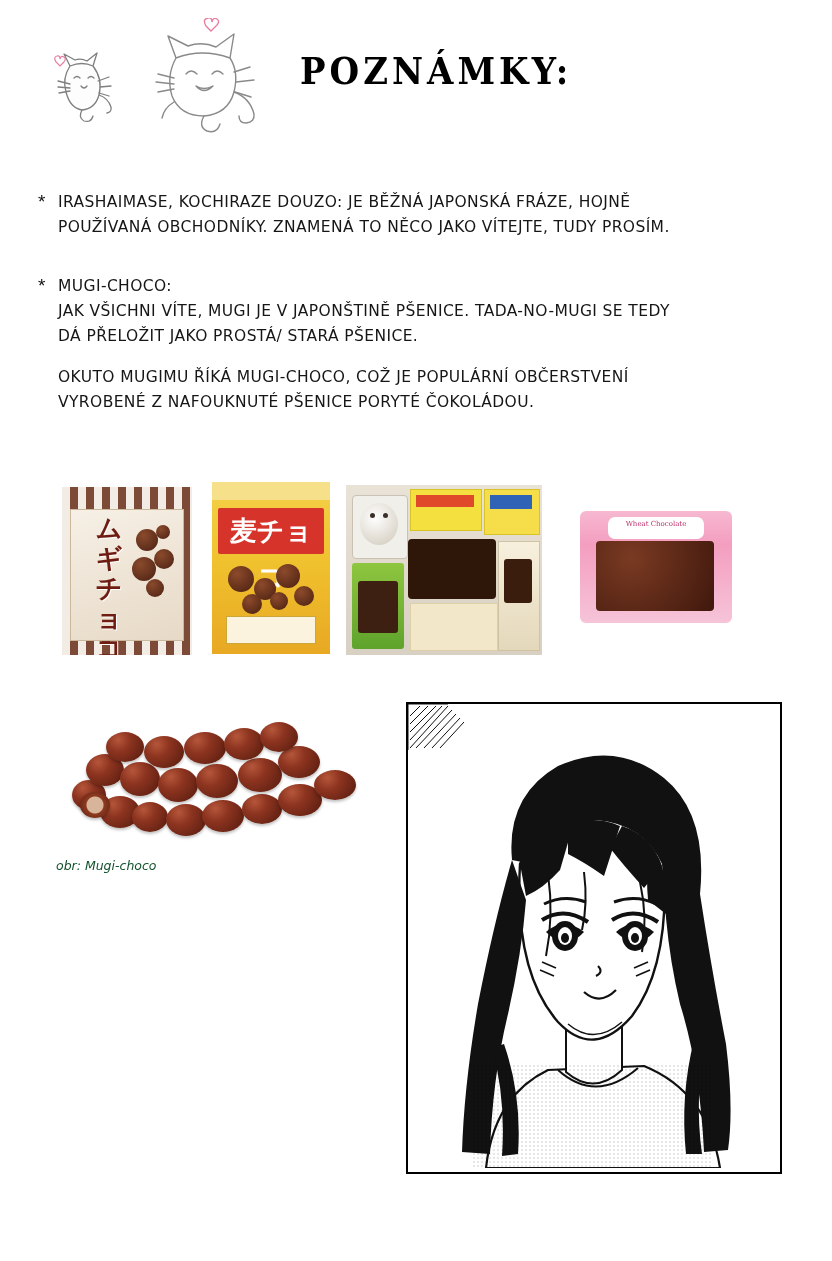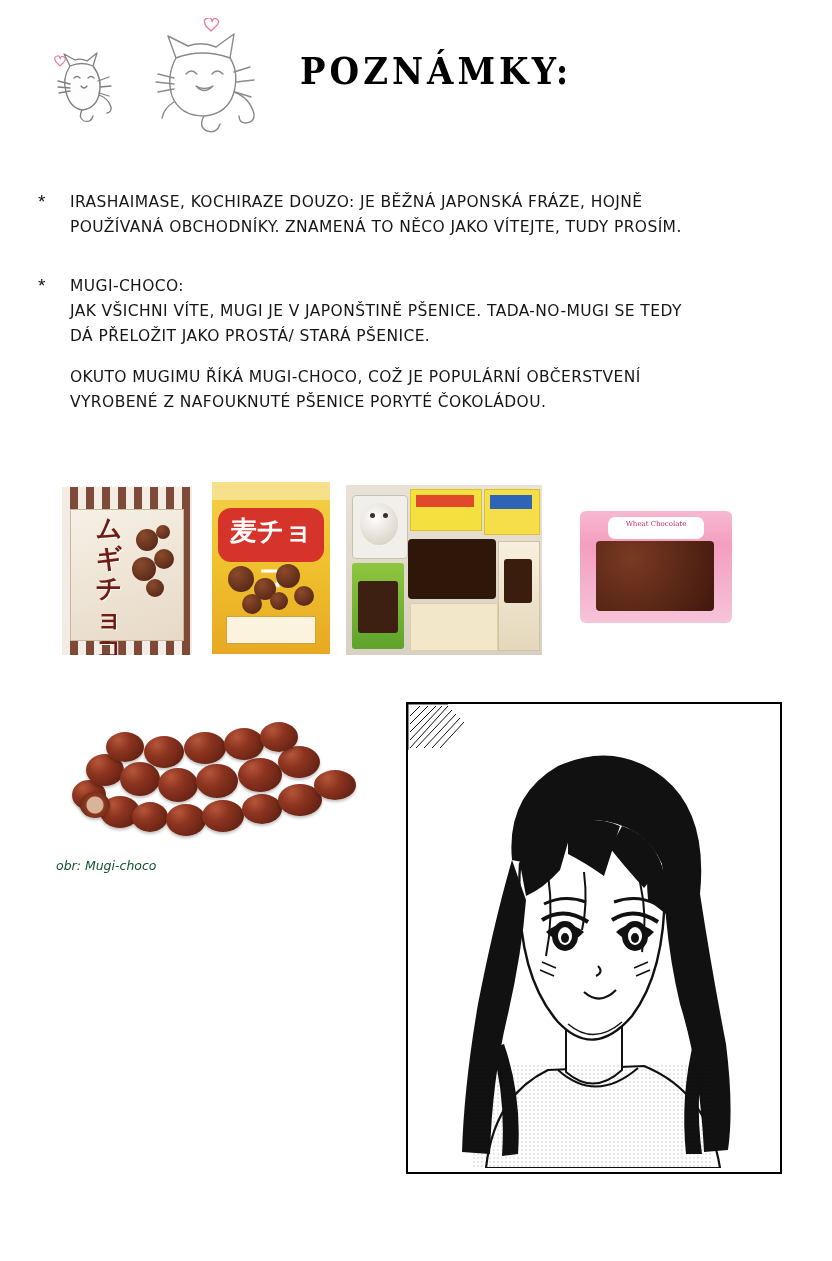--- a/index.html
+++ b/index.html
@@ -55,21 +55,21 @@
   }
   .bullet {
     position: absolute;
     left: 0;
     top: 2px;
     font-size: 19px;
     line-height: 1;
     color: #111;
   }
   .note-body {
-    margin-left: 32px;
+    margin-left: 20px;
   }
   .note-line {
     font-family: "DejaVu Sans", sans-serif;
     font-size: 15.5px;
     line-height: 25px;
     letter-spacing: 0.4px;
     color: #161616;
     transform: scaleY(1.06);
     transform-origin: left center;
     white-space: nowrap;
@@ -125,23 +125,23 @@
   .p2 { left: 212px; top: 2px; width: 118px; height: 172px; }
   .p2 .bg {
     position: absolute; inset: 0;
     background: linear-gradient(180deg,#f4d04a 0%, #f0c22e 45%, #e8a823 100%);
   }
   .p2 .top {
     position: absolute; left:0; right:0; top:0; height: 18px;
     background: #f6e08a;
   }
   .p2 .redband {
-    position: absolute; left: 6px; right: 6px; top: 26px; height: 54px;
+    position: absolute; left: 6px; right: 6px; top: 26px; height: 46px;
     background: #d6342a;
-    border-radius: 13px;
+    border-radius: 2px;
   }
   .p2 .redband span {
     display: block;
     text-align: center;
     font-size: 27px;
     line-height: 46px;
     color: #fff;
     font-weight: bold;
     font-family: "DejaVu Sans", sans-serif;
   }

